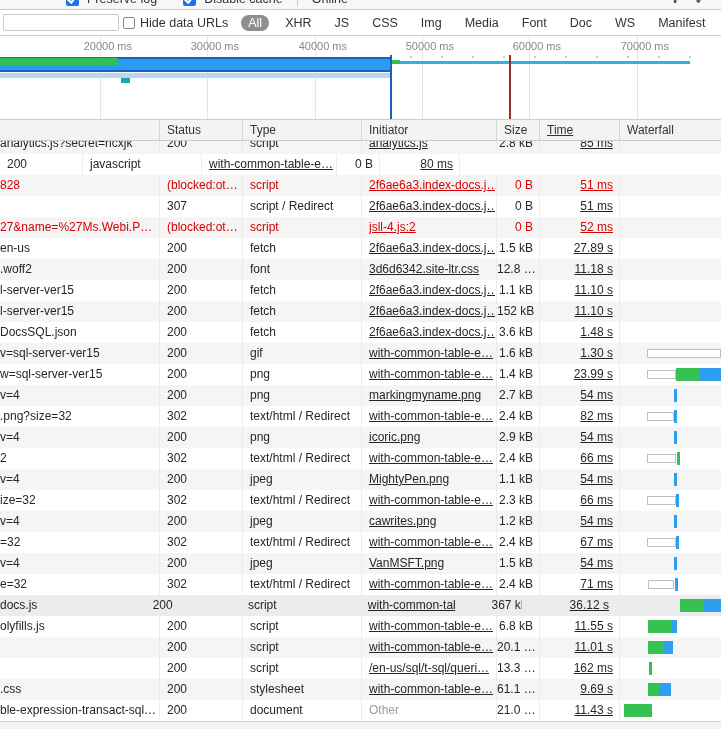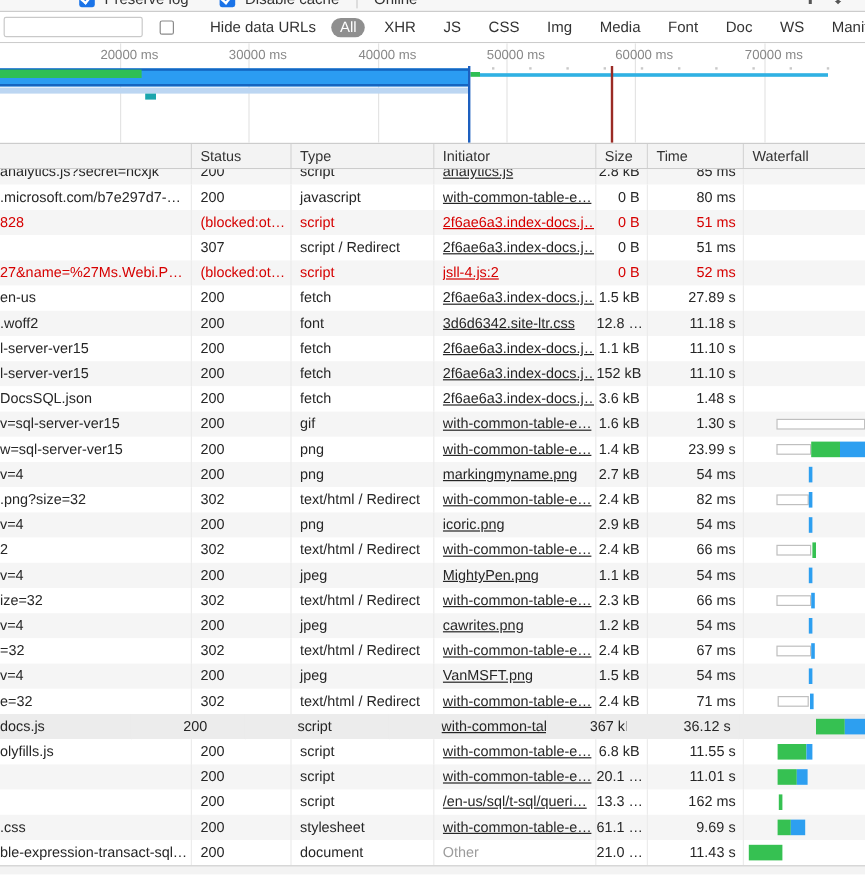--- a/index.html
+++ b/index.html
@@ -13,21 +13,21 @@
   .cb-blue { width:13px; height:13px; background:#1a73e8; border-radius:2px; flex:0 0 auto; position:relative; }
   .cb-blue:after { content:""; position:absolute; left:3px; top:1px; width:4px; height:7px; border:solid #fff; border-width:0 2px 2px 0; transform:rotate(40deg); }
   .tb-sep { width:1px; height:16px; background:#ccc; margin:0 6px; }
   .tb-right { margin-left:auto; display:flex; gap:14px; padding-right:18px; color:#555; font-size:11px; }
 
   
   .filter-bar { position:absolute; top:10px; left:0; width:721px; height:26px; background:#fff; border-bottom:1px solid #ccc; display:flex; align-items:center; overflow:hidden; color:#333; }
   .filter-input { width:116px; height:17px; margin-left:3px; border:1px solid #c9c9c9; border-radius:2px; font-family:"Liberation Sans",sans-serif; font-size:11px; padding:0 4px; color:#333; outline:none; }
   .cb { width:12px; height:12px; border:1px solid #8a8a8a; border-radius:2px; background:#fff; flex:0 0 auto; }
   .cb-label { margin-left:5px; font-size:12.5px; white-space:nowrap; }
-  .fgroup { display:flex; align-items:center; margin-left:14px;gap:25px; }
+  .fgroup { display:flex; align-items:center; margin-left:4px; }
   .pill { padding:1px 7px; margin:0 3px; border-radius:9px; cursor:pointer; white-space:nowrap; font-size:12.5px; color:#333; }
   .pill.selected { background:#8f8f8f; color:#fff; }
   .pills { display:flex; align-items:center; margin-left:10px; }
   .pill + .pill { margin-left:6px; }
 
   
   .overview { position:absolute; top:36px; left:0; width:721px; height:84px; background:#fff; border-bottom:1px solid #ccc; overflow:hidden; }
   .ov-gridline { position:absolute; top:0; bottom:0; width:1px; background:#e4e4e4; }
   .ov-label { position:absolute; top:4px; transform:translateX(-100%); padding-right:4px; color:#888; font-size:11px; white-space:nowrap;margin-left:36px; }
   .ov-blue-bar { position:absolute; top:21px; height:15px; background:#2b9cf2; border-top:2px solid #1565c0; border-bottom:2px solid #1565c0; }
@@ -39,21 +39,21 @@
   .ov-dot { position:absolute; top:20px; width:2px; height:2px; background:#c9c9c9; }
   .ov-dcl { position:absolute; top:19px; bottom:0; width:2px; background:#1d5fbf; }
   .ov-load { position:absolute; top:19px; bottom:0; width:2px; background:#9a2b25; }
 
   
   .grid-header { position:absolute; top:120px; left:0; width:721px; height:21px; background:#f3f3f3; border-bottom:1px solid #ccc; display:flex; color:#333; }
   .hcell { height:100%; line-height:20px; padding-left:7px; border-right:1px solid #d6d6d6; overflow:hidden; white-space:nowrap; cursor:pointer; }
   .hcell:last-child { border-right:none; }
 
   .c0 { width:160px; } .c1 { width:83px; } .c2 { width:119px; } .c3 { width:135px; }
-  .c4 { width:43px; } .c5 { width:80px; } .c6 { width:101px; }
+  .c4 { width:43px; } .c5 { width:80px;text-decoration:underline; } .c6 { width:101px; }
 
   .partial-row-clip { position:absolute; top:141px; left:0; width:721px; height:13px; overflow:hidden; }
   .grid-body { position:absolute; top:154px; left:0; width:721px; }
   .nrow { display:flex; width:721px; height:21px; background:#fff; cursor:pointer; }
   .nrow.alt { background:#f5f5f5; }
   .nrow.hl { background:#ececec;gap:36px; }
   .cell { height:21px; line-height:21px; white-space:nowrap; overflow:hidden; border-right:1px solid #ececec; }
   .cell.name { padding-left:0; }
   .cell.pad { padding-left:7px; }
   .cell.num { text-align:right; padding-right:6px; }
@@ -161,21 +161,20 @@
         <div class="cell pad c2">script</div>
         <div class="cell pad c3"><span class="init-link">analytics.js</span></div>
         <div class="cell num c4">2.8 kB</div>
         <div class="cell num c5">85 ms</div>
         <div class="cell wf c6"></div>
       </div>
     </div>
 
   <div class="grid-body">
       <div class="nrow">
-        <div class="cell name c0">.microsoft.com/b7e297d7-…</div>
         <div class="cell pad c1">200</div>
         <div class="cell pad c2">javascript</div>
         <div class="cell pad c3"><span class="init-link">with-common-table-e…</span></div>
         <div class="cell num c4">0 B</div>
         <div class="cell num c5">80 ms</div>
         <div class="cell wf c6"></div>
       </div>
       <div class="nrow alt err">
         <div class="cell name c0">828</div>
         <div class="cell pad c1">(blocked:ot…</div>

